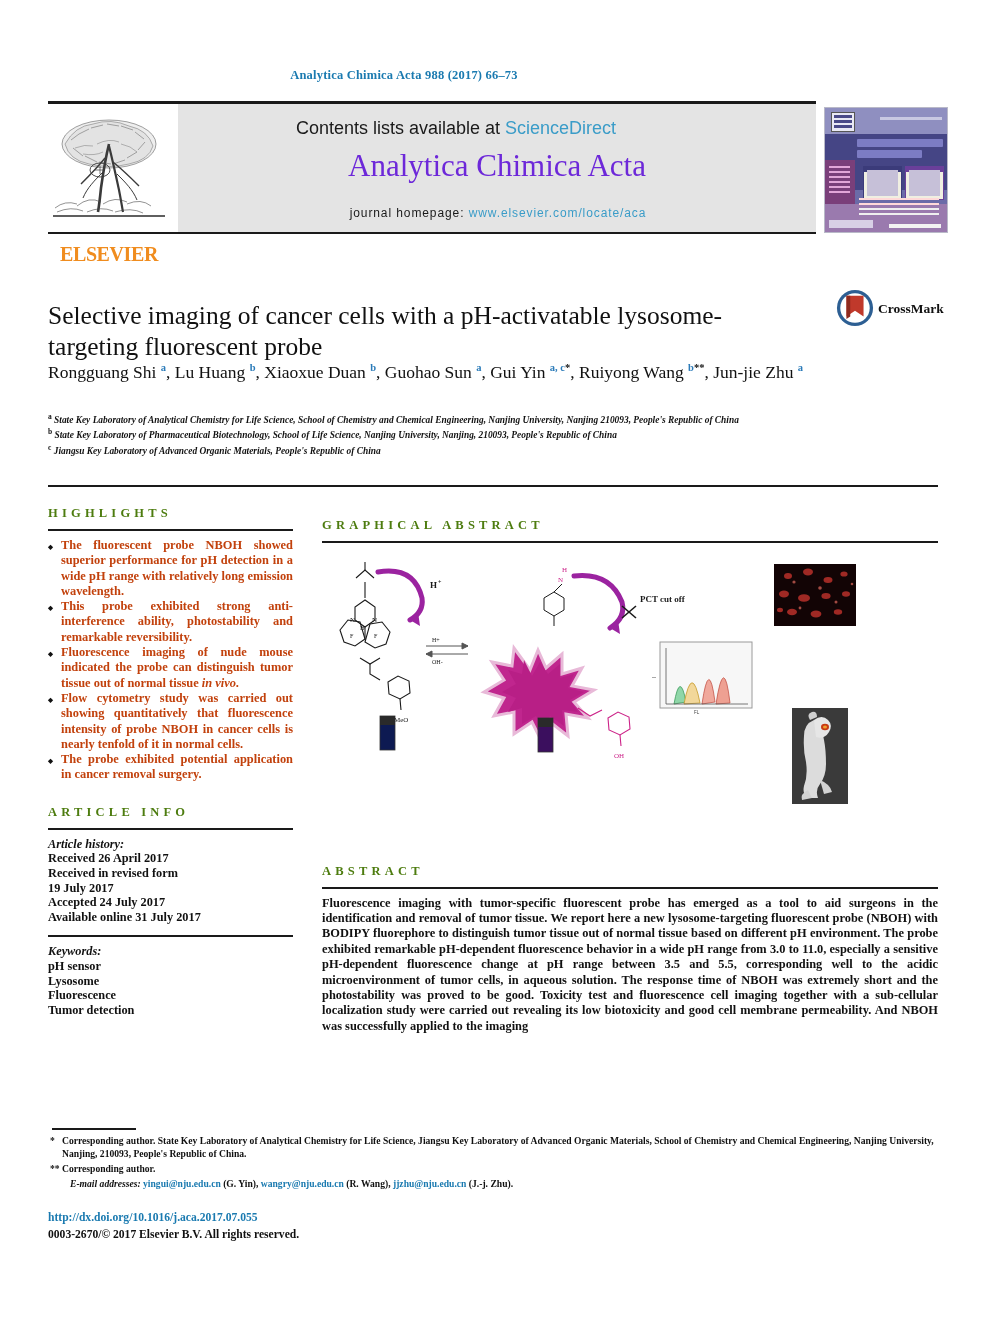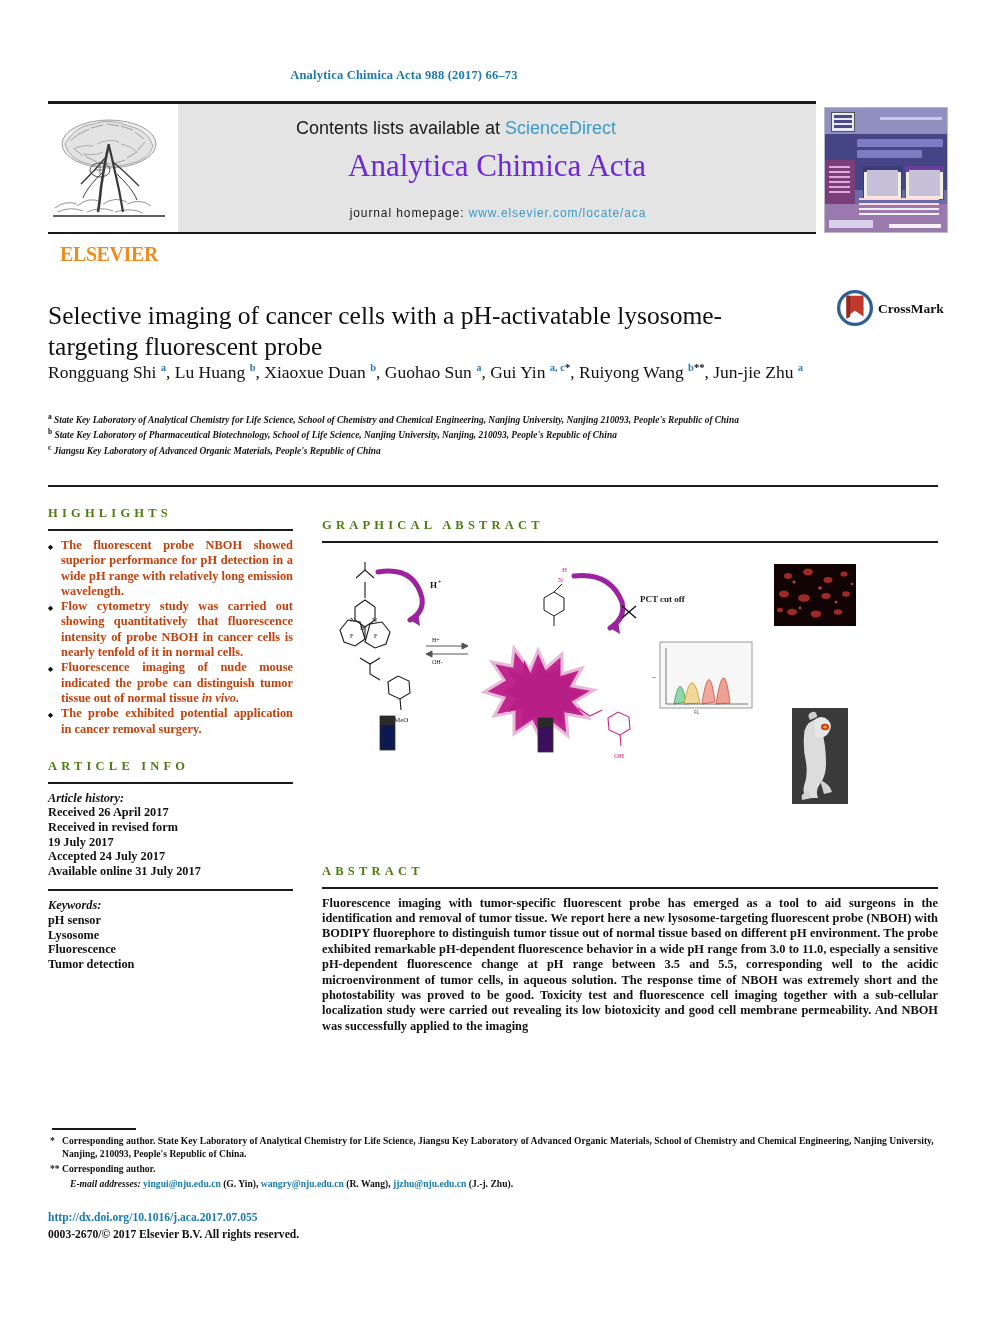--- a/index.html
+++ b/index.html
@@ -288,22 +288,23 @@
     </div>
 
   <div class="rule-after-affil"></div>
 
   <div class="col-left">
 
     <div class="sec-head">HIGHLIGHTS</div>
     <div class="sec-rule"></div>
     <ul class="hl">
         <li>The fluorescent probe NBOH showed superior performance for pH detection in a wide pH range with relatively long emission wavelength.</li>
+        <li>This probe exhibited strong anti-interference ability, photostability and remarkable reversibility.</li>
+        <li>Fluorescence imaging of nude mouse indicated the probe can distinguish tumor tissue out of normal tissue <i>in vivo</i>.</li>
         <li>Flow cytometry study was carried out showing quantitatively that fluorescence intensity of probe NBOH in cancer cells is nearly tenfold of it in normal cells.</li>
-        <li>Fluorescence imaging of nude mouse indicated the probe can distinguish tumor tissue out of normal tissue <i>in vivo</i>.</li>
         <li>The probe exhibited potential application in cancer removal surgery.</li>
       </ul>
 
     <div style="height:22px"></div>
 
     <div class="sec-head">ARTICLE INFO</div>
     <div class="sec-rule"></div>
     <div class="ai-block">
         <div class="it">Article history:</div>
         <div>Received 26 April 2017</div>

